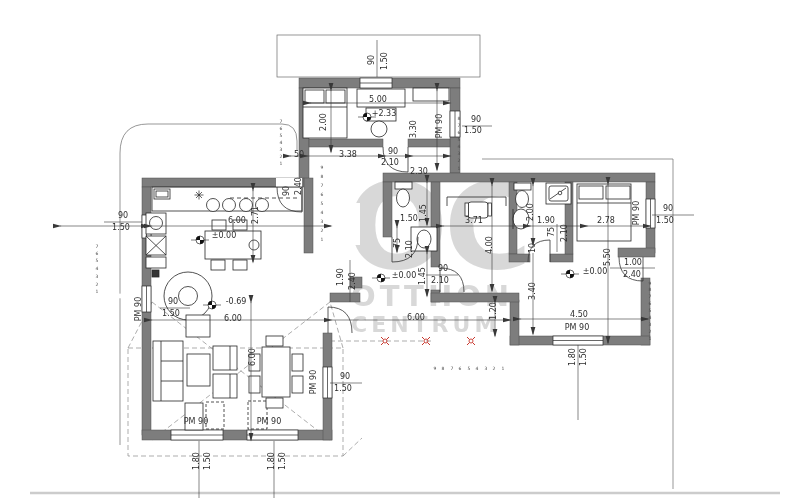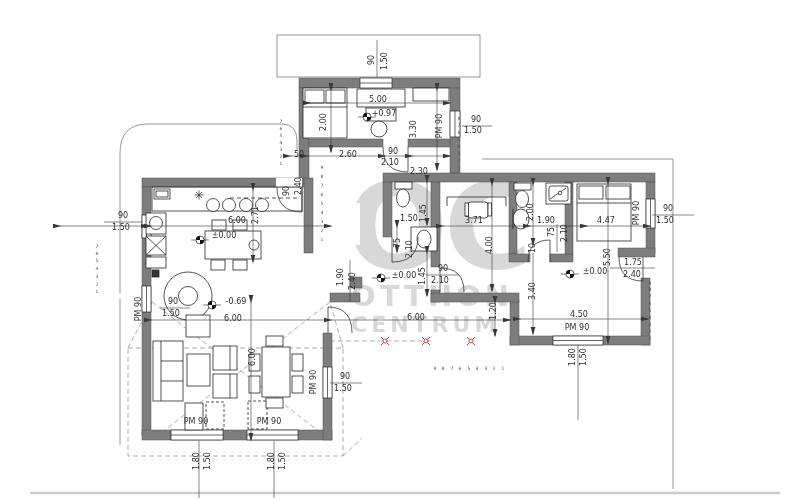--- a/index.html
+++ b/index.html
@@ -449,27 +449,27 @@
     <use href="#redm" transform="translate(426,341)"></use>
     <use href="#redm" transform="translate(471,341)"></use>
   </g>
 </svg>
 
 <div id="labels-layer">
       <span class="lbl" style="left: 372px; top: 60px; transform: translate(-50%, -50%) rotate(-90deg);">90</span>
       <span class="lbl" style="left: 385px; top: 61px; transform: translate(-50%, -50%) rotate(-90deg);">1.50</span>
       <span class="lbl" style="left: 378px; top: 100px; transform: translate(-50%, -50%) rotate(0deg);">5.00</span>
       <span class="lbl" style="left: 324px; top: 122px; transform: translate(-50%, -50%) rotate(-90deg);">2.00</span>
-      <span class="lbl" style="left: 384px; top: 114px; transform: translate(-50%, -50%) rotate(0deg);">+0.97</span>
+      <span class="lbl" style="left: 384px; top: 114px; transform: translate(-50%, -50%) rotate(0deg);">+2.33</span>
       <span class="lbl" style="left: 414px; top: 129px; transform: translate(-50%, -50%) rotate(-90deg);">3.30</span>
       <span class="lbl" style="left: 440px; top: 126px; transform: translate(-50%, -50%) rotate(-90deg);">PM 90</span>
       <span class="lbl" style="left: 476px; top: 120px; transform: translate(-50%, -50%) rotate(0deg);">90</span>
       <span class="lbl" style="left: 473px; top: 131px; transform: translate(-50%, -50%) rotate(0deg);">1.50</span>
       <span class="lbl" style="left: 299px; top: 155px; transform: translate(-50%, -50%) rotate(0deg);">50</span>
-      <span class="lbl" style="left: 348px; top: 155px; transform: translate(-50%, -50%) rotate(0deg);">2.60</span>
+      <span class="lbl" style="left: 348px; top: 155px; transform: translate(-50%, -50%) rotate(0deg);">3.38</span>
       <span class="lbl" style="left: 393px; top: 152px; transform: translate(-50%, -50%) rotate(0deg);">90</span>
       <span class="lbl" style="left: 390px; top: 163px; transform: translate(-50%, -50%) rotate(0deg);">2.10</span>
       <span class="lbl" style="left: 419px; top: 172px; transform: translate(-50%, -50%) rotate(0deg);">2.30</span>
       <span class="lbl" style="left: 287px; top: 191px; transform: translate(-50%, -50%) rotate(-90deg);">90</span>
       <span class="lbl" style="left: 299px; top: 186px; transform: translate(-50%, -50%) rotate(-90deg);">2.40</span>
       <span class="lbl" style="left: 123px; top: 216px; transform: translate(-50%, -50%) rotate(0deg);">90</span>
       <span class="lbl" style="left: 121px; top: 228px; transform: translate(-50%, -50%) rotate(0deg);">1.50</span>
       <span class="lbl" style="left: 237px; top: 221px; transform: translate(-50%, -50%) rotate(0deg);">6.00</span>
       <span class="lbl" style="left: 224px; top: 236px; transform: translate(-50%, -50%) rotate(0deg);">±0.00</span>
       <span class="lbl" style="left: 256px; top: 215px; transform: translate(-50%, -50%) rotate(-90deg);">2.71</span>
@@ -490,29 +490,29 @@
       <span class="lbl" style="left: 341px; top: 277px; transform: translate(-50%, -50%) rotate(-90deg);">1.90</span>
       <span class="lbl" style="left: 353px; top: 281px; transform: translate(-50%, -50%) rotate(-90deg);">2.40</span>
       <span class="lbl" style="left: 416px; top: 318px; transform: translate(-50%, -50%) rotate(0deg);">6.00</span>
       <span class="lbl" style="left: 494px; top: 311px; transform: translate(-50%, -50%) rotate(-90deg);">1.20</span>
       <span class="lbl" style="left: 474px; top: 221px; transform: translate(-50%, -50%) rotate(0deg);">3.71</span>
       <span class="lbl" style="left: 490px; top: 245px; transform: translate(-50%, -50%) rotate(-90deg);">4.00</span>
       <span class="lbl" style="left: 531px; top: 212px; transform: translate(-50%, -50%) rotate(-90deg);">2.00</span>
       <span class="lbl" style="left: 546px; top: 221px; transform: translate(-50%, -50%) rotate(0deg);">1.90</span>
       <span class="lbl" style="left: 552px; top: 232px; transform: translate(-50%, -50%) rotate(-90deg);">75</span>
       <span class="lbl" style="left: 565px; top: 233px; transform: translate(-50%, -50%) rotate(-90deg);">2.10</span>
-      <span class="lbl" style="left: 606px; top: 221px; transform: translate(-50%, -50%) rotate(0deg);">4.47</span>
+      <span class="lbl" style="left: 606px; top: 221px; transform: translate(-50%, -50%) rotate(0deg);">2.78</span>
       <span class="lbl" style="left: 637px; top: 213px; transform: translate(-50%, -50%) rotate(-90deg);">PM 90</span>
       <span class="lbl" style="left: 668px; top: 209px; transform: translate(-50%, -50%) rotate(0deg);">90</span>
       <span class="lbl" style="left: 665px; top: 221px; transform: translate(-50%, -50%) rotate(0deg);">1.50</span>
       <span class="lbl" style="left: 608px; top: 257px; transform: translate(-50%, -50%) rotate(-90deg);">5.50</span>
       <span class="lbl" style="left: 533px; top: 248px; transform: translate(-50%, -50%) rotate(-90deg);">10</span>
       <span class="lbl" style="left: 533px; top: 291px; transform: translate(-50%, -50%) rotate(-90deg);">3.40</span>
       <span class="lbl" style="left: 595px; top: 272px; transform: translate(-50%, -50%) rotate(0deg);">±0.00</span>
-      <span class="lbl" style="left: 633px; top: 263px; transform: translate(-50%, -50%) rotate(0deg);">1.75</span>
+      <span class="lbl" style="left: 633px; top: 263px; transform: translate(-50%, -50%) rotate(0deg);">1.00</span>
       <span class="lbl" style="left: 632px; top: 275px; transform: translate(-50%, -50%) rotate(0deg);">2.40</span>
       <span class="lbl" style="left: 579px; top: 315px; transform: translate(-50%, -50%) rotate(0deg);">4.50</span>
       <span class="lbl" style="left: 577px; top: 328px; transform: translate(-50%, -50%) rotate(0deg);">PM 90</span>
       <span class="lbl" style="left: 573px; top: 357px; transform: translate(-50%, -50%) rotate(-90deg);">1.80</span>
       <span class="lbl" style="left: 584px; top: 357px; transform: translate(-50%, -50%) rotate(-90deg);">1.50</span>
       <span class="lbl" style="left: 345px; top: 377px; transform: translate(-50%, -50%) rotate(0deg);">90</span>
       <span class="lbl" style="left: 343px; top: 389px; transform: translate(-50%, -50%) rotate(0deg);">1.50</span>
       <span class="lbl" style="left: 314px; top: 382px; transform: translate(-50%, -50%) rotate(-90deg);">PM 90</span>
       <span class="lbl" style="left: 196px; top: 422px; transform: translate(-50%, -50%) rotate(0deg);">PM 90</span>
       <span class="lbl" style="left: 269px; top: 422px; transform: translate(-50%, -50%) rotate(0deg);">PM 90</span>

